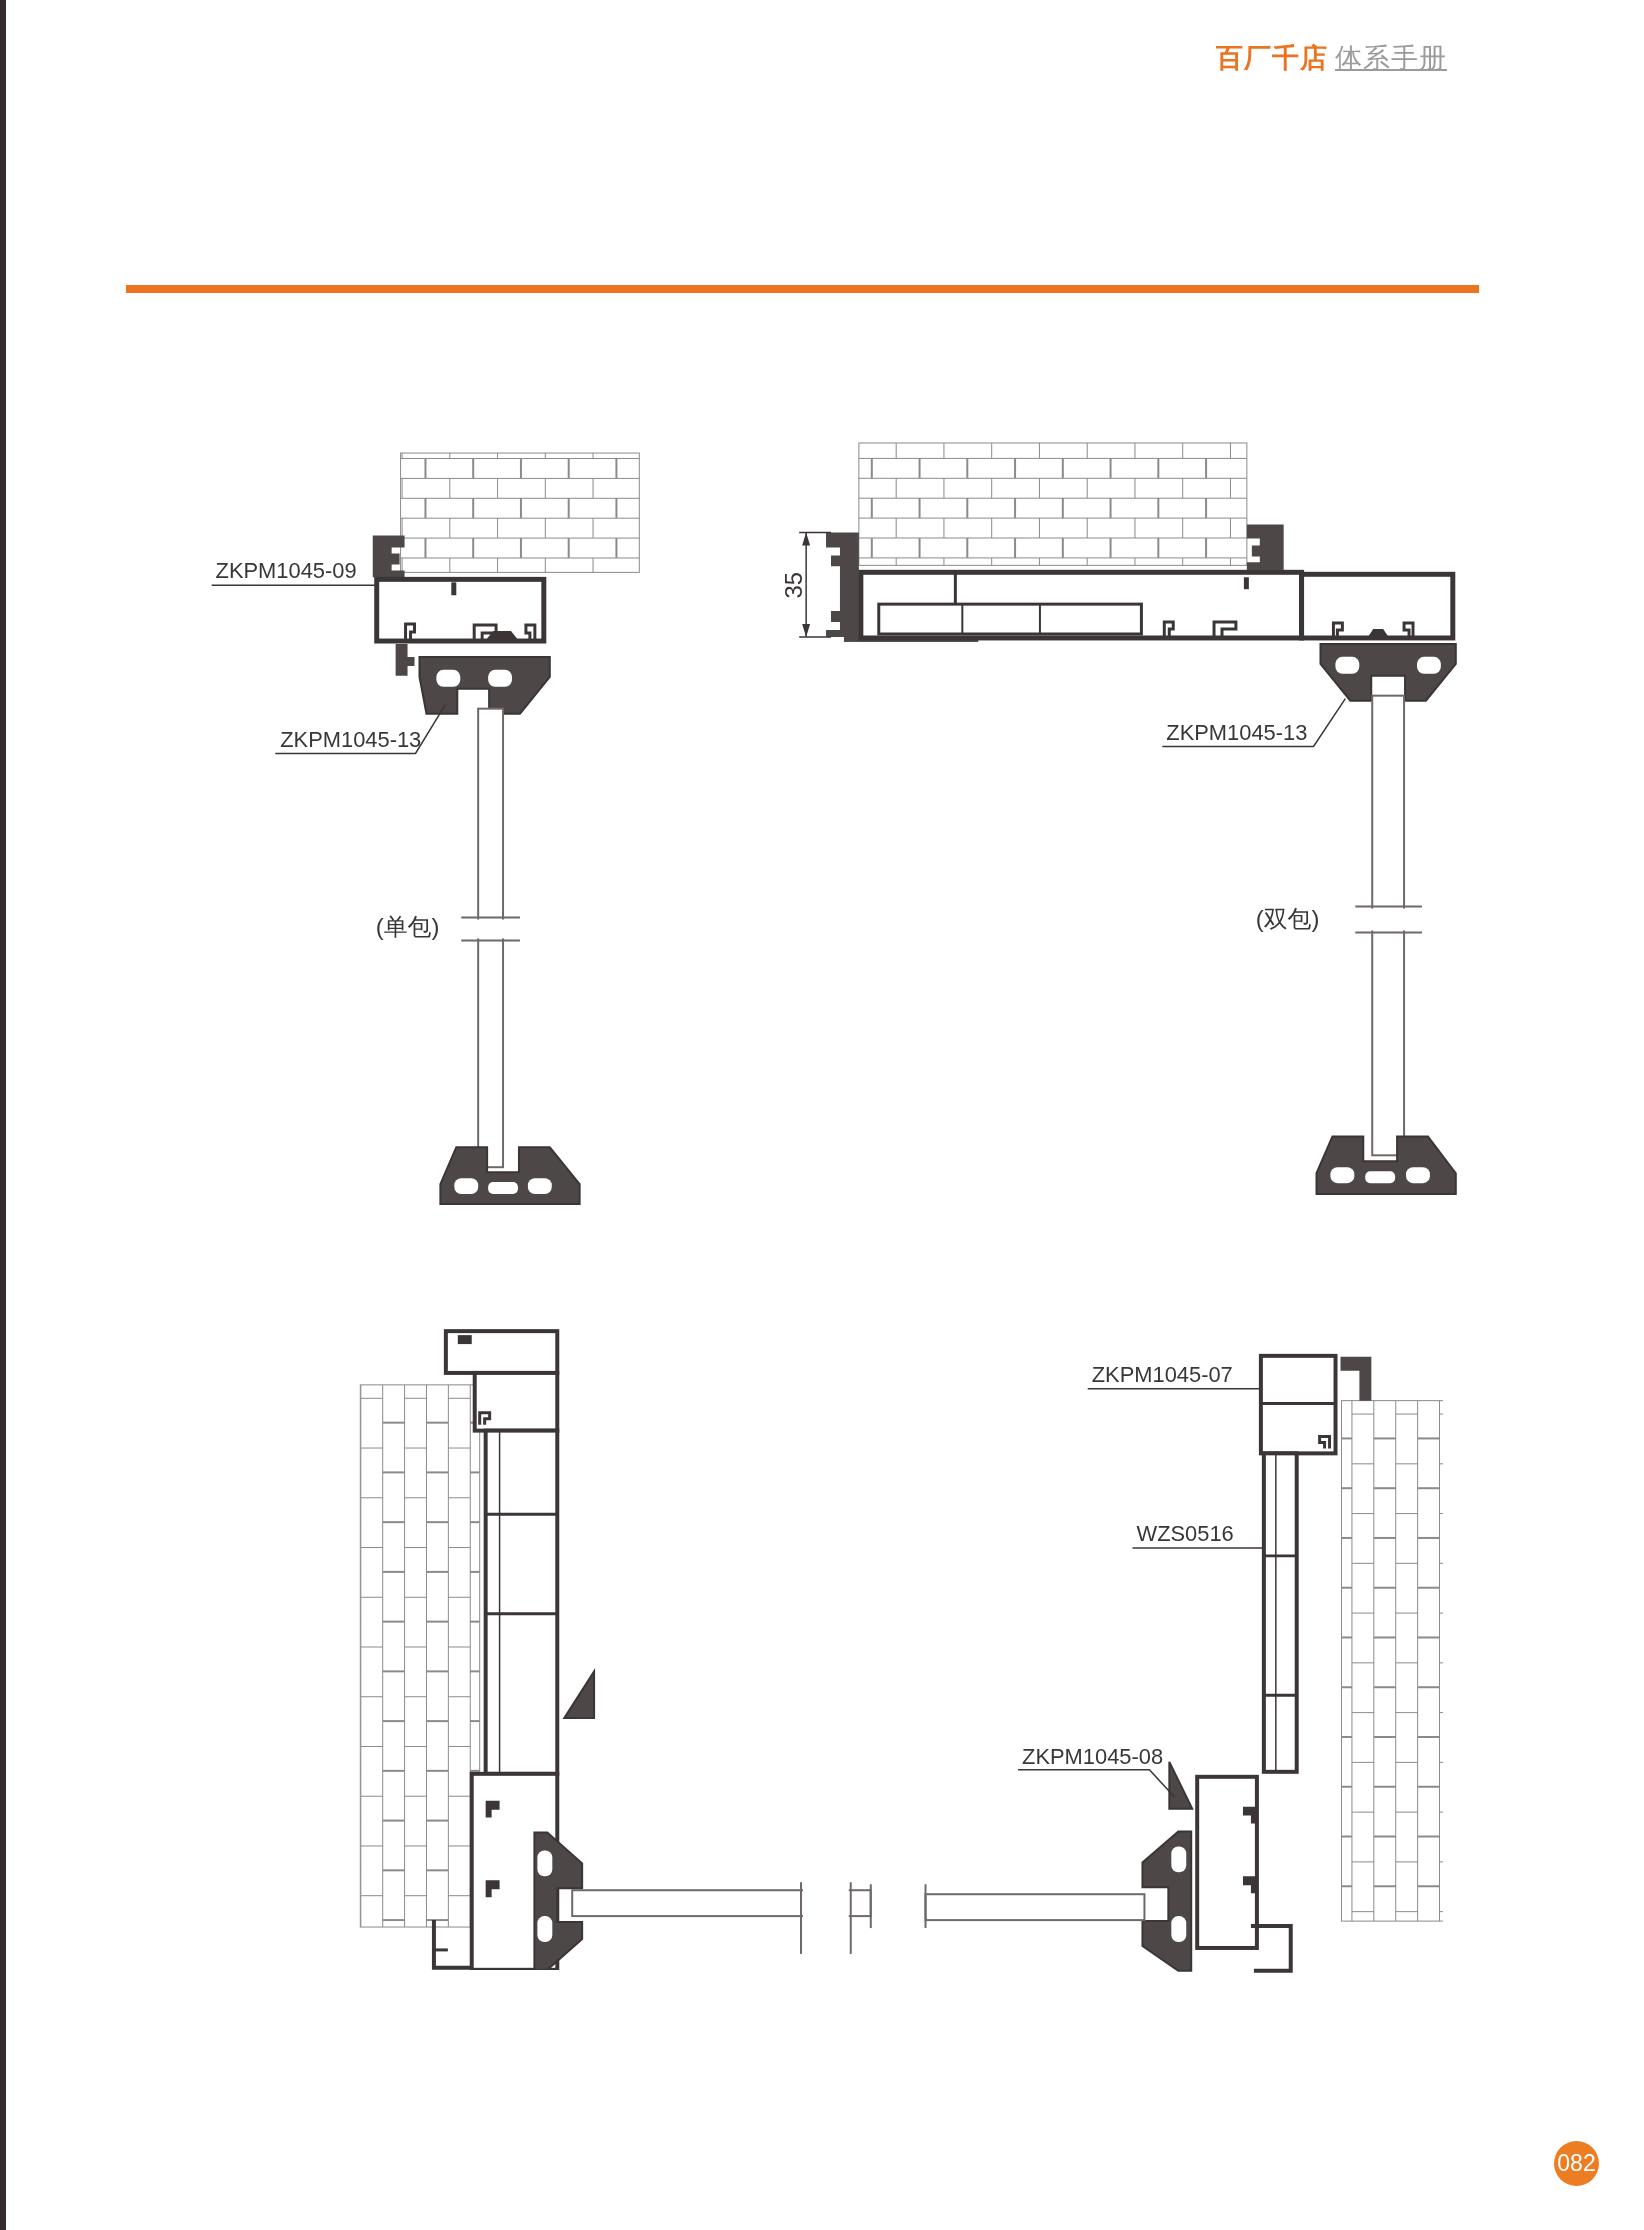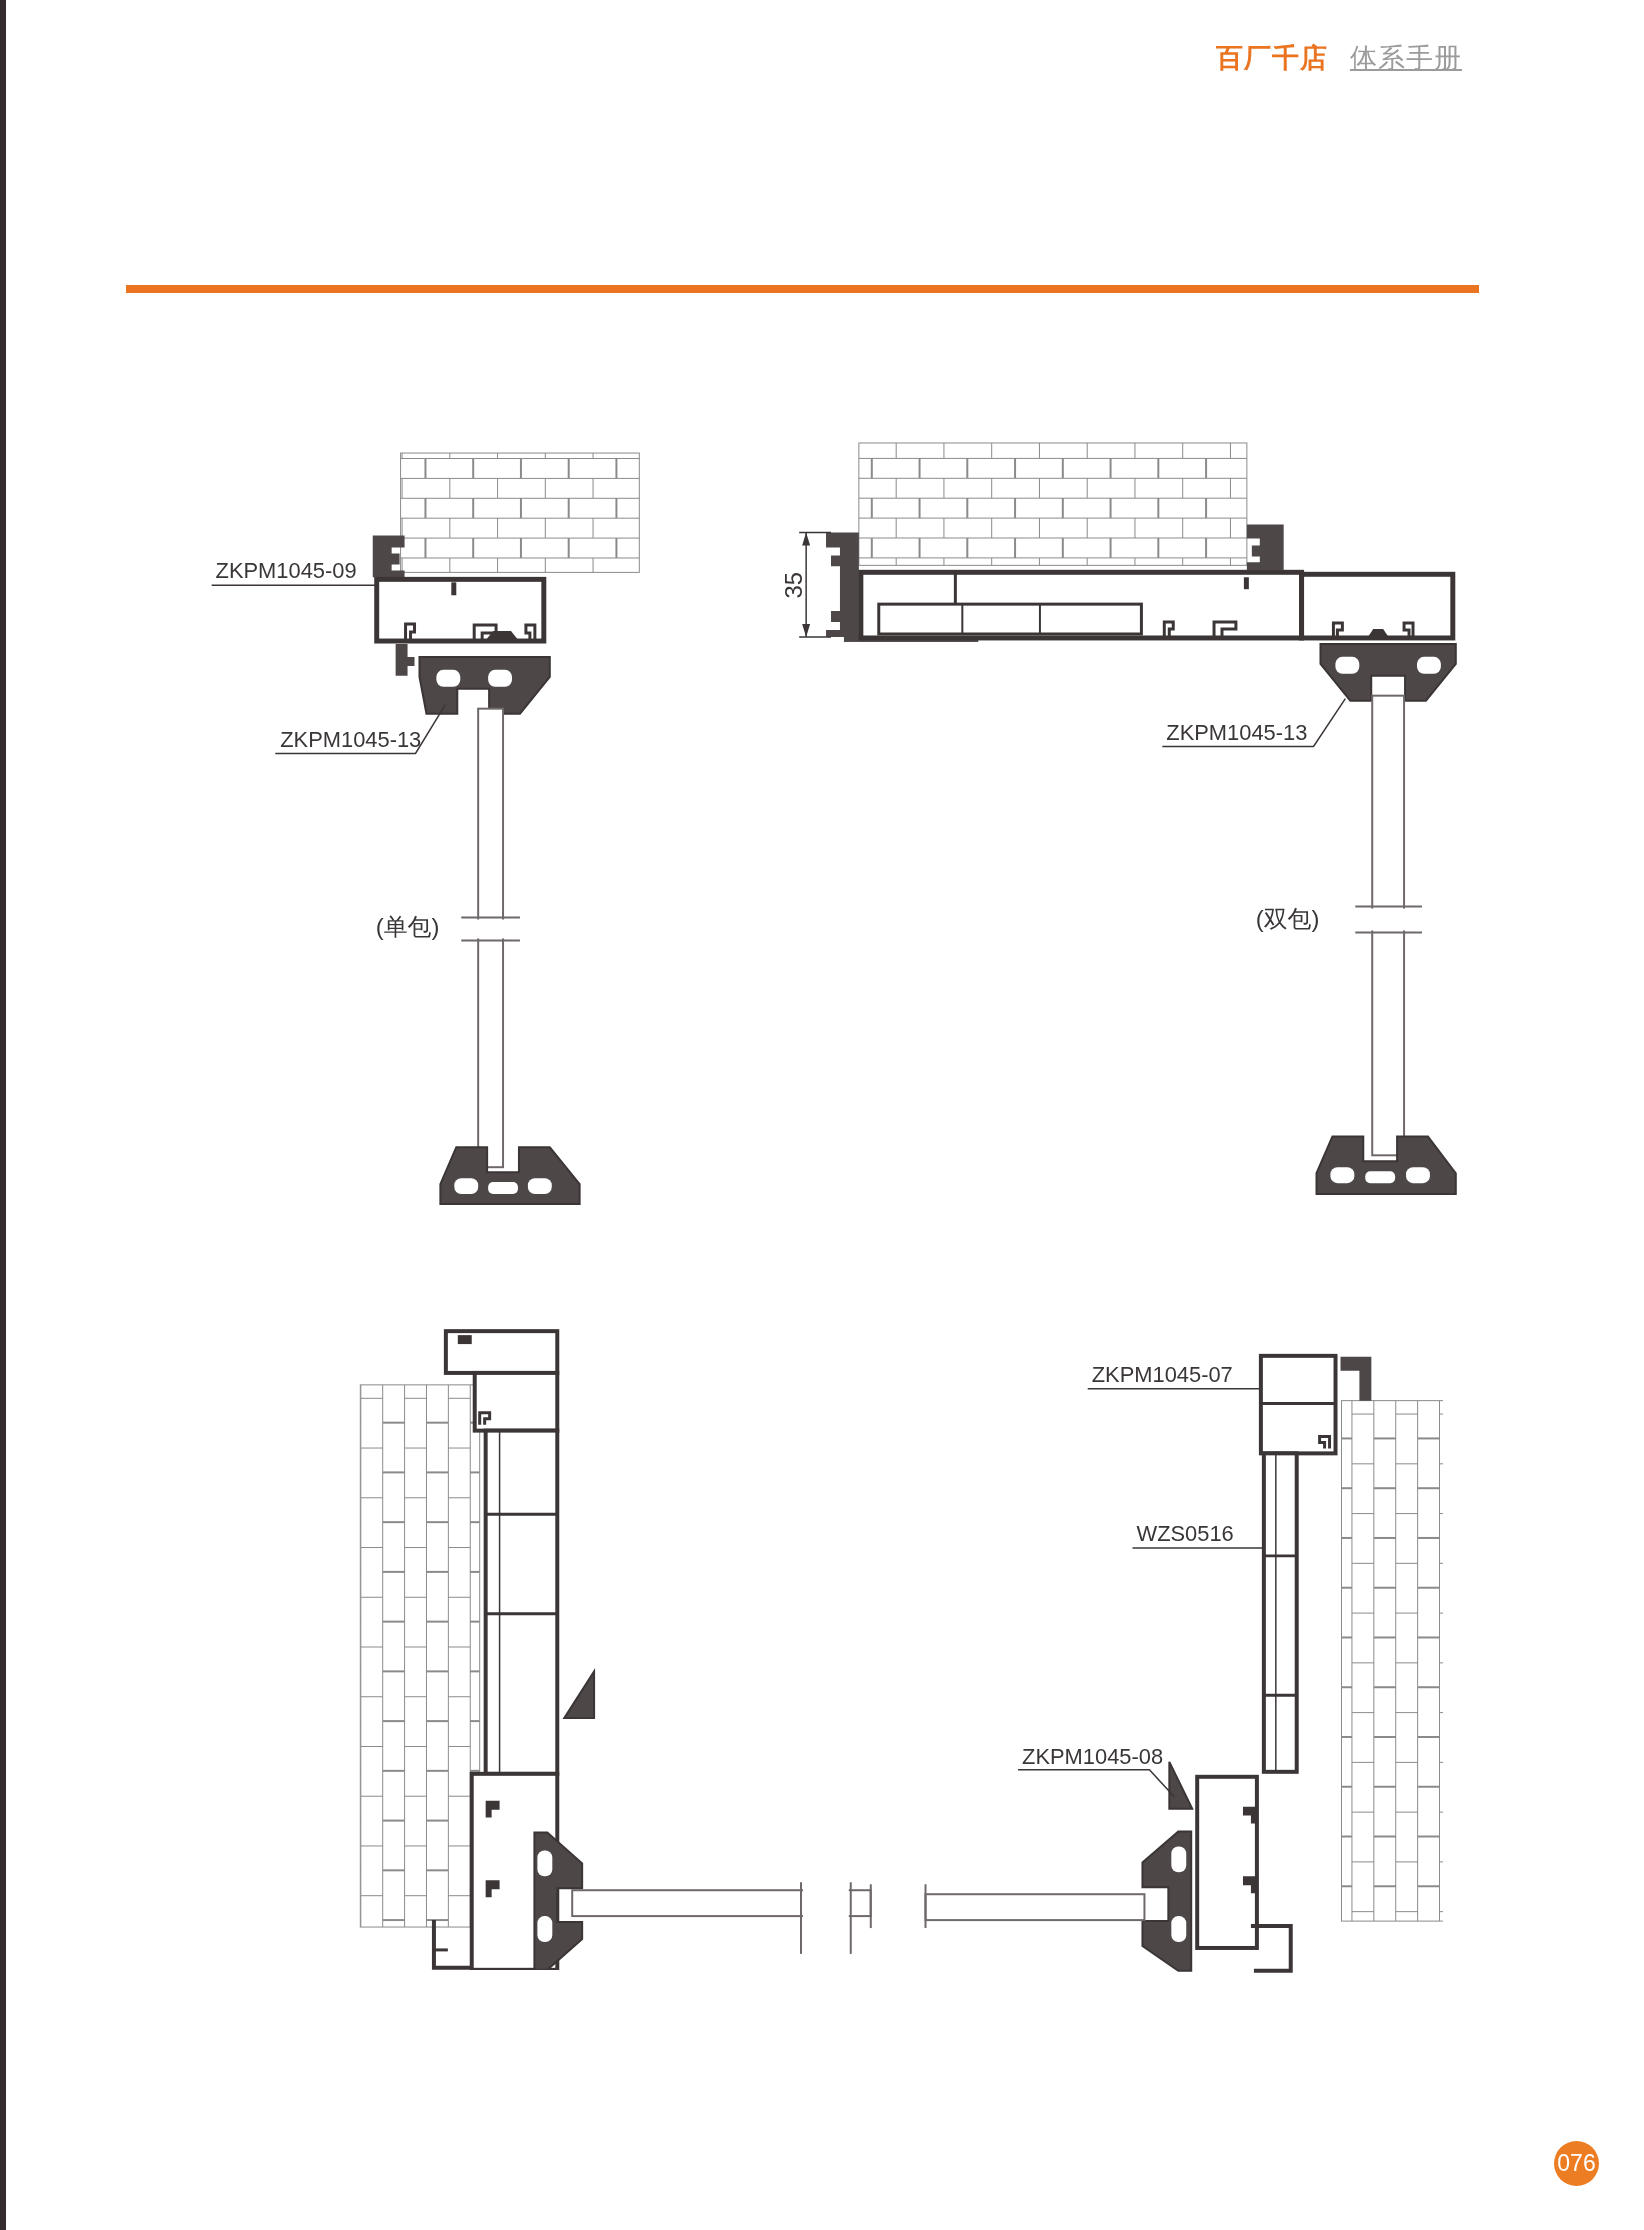--- a/index.html
+++ b/index.html
@@ -1,19 +1,19 @@
 <!DOCTYPE html>
 <html><head>
 <meta charset="utf-8">
 <style>
   html,body{margin:0;padding:0;background:#fff;}
   .page{position:relative;width:1645px;height:2231px;background:#ffffff;overflow:hidden;
         font-family:"Liberation Sans","DejaVu Sans",sans-serif;}
   .side-bar{position:absolute;left:0;top:0;width:6px;height:2231px;background:#332B2E;}
-  .header{position:absolute;left:1216px;top:40px;display:flex;align-items:center;gap:22px;}
+  .header{position:absolute;left:1216px;top:40px;display:flex;align-items:center;gap:7px;}
   .brand{font-size:27px;font-weight:700;color:#EA7420;letter-spacing:1px;}
   .manual{font-size:27px;font-weight:400;color:#9B9B9B;letter-spacing:1px;text-decoration:underline;}
   .title{position:absolute;left:126px;top:199px;font-size:45px;font-weight:700;color:#EA7420;
          letter-spacing:0px;white-space:nowrap;}
   .title-rule{position:absolute;left:126px;top:285px;width:1353px;height:8px;background:#EA7420;}
   .page-circle{position:absolute;left:1554px;top:2141px;width:45px;height:45px;border-radius:50%;
          background:#ED7D23;color:#fff;font-size:23px;display:flex;align-items:center;justify-content:center;}
   svg{position:absolute;}
   svg text{font-family:"Liberation Sans","DejaVu Sans",sans-serif;font-size:22px;fill:#3A3637;}
   .cap{font-size:24px;}
@@ -171,17 +171,17 @@
     <line x1="100" y1="598" x2="100" y2="642" stroke="#6F6868" stroke-width="2"></line>
     <text x="267" y="93">ZKPM1045-07</text>
     <line x1="263" y1="100" x2="437" y2="100" stroke="#3B3536" stroke-width="1.5"></line>
     <text x="312" y="253">WZS0516</text>
     <line x1="308" y1="260" x2="440" y2="260" stroke="#3B3536" stroke-width="1.5"></line>
     <text x="197" y="477">ZKPM1045-08</text>
     <path d="M193 483 H325 L350 510" stroke="#3B3536" stroke-width="1.5" fill="none"></path>
   </svg>
 
   <div class="page-circle">
-    <span>076</span>
+    <span>082</span>
   </div>
 
 </div>
 
 
 </body></html>

